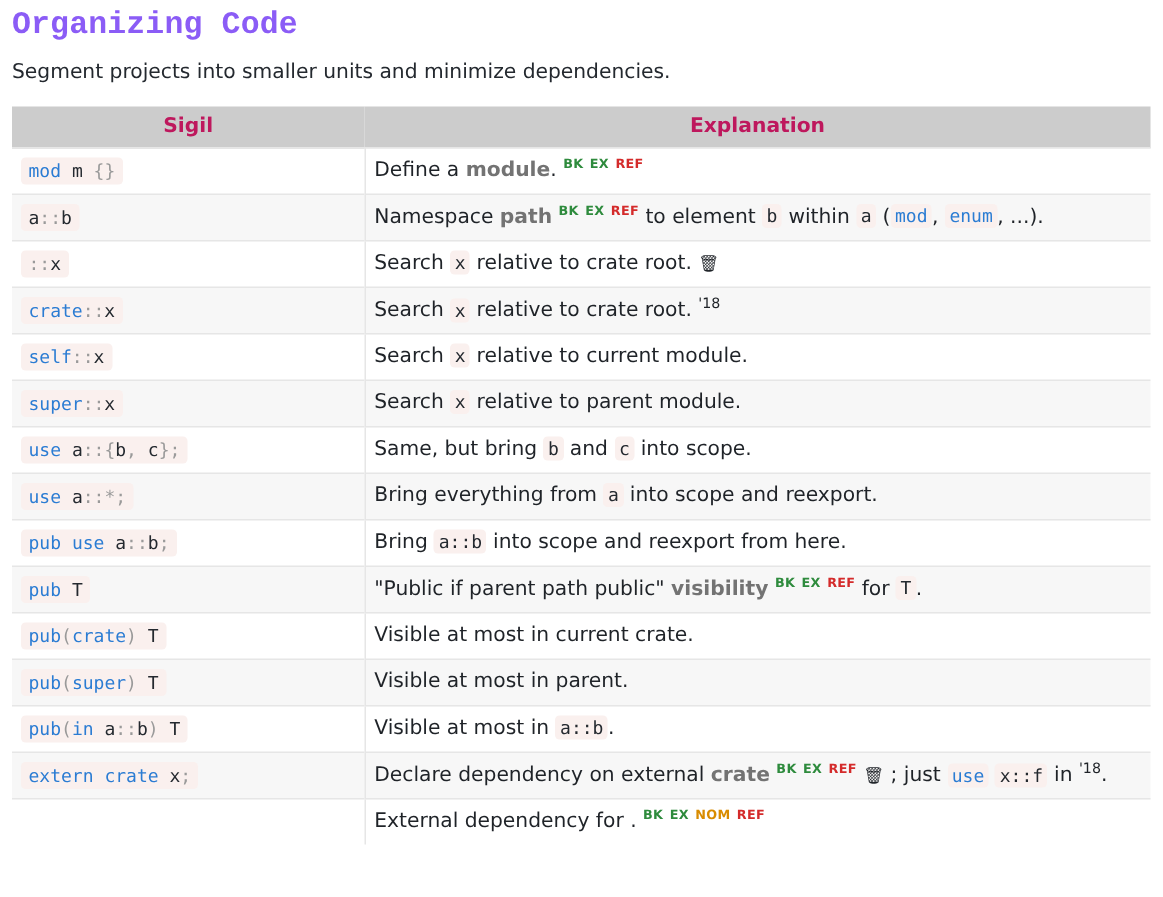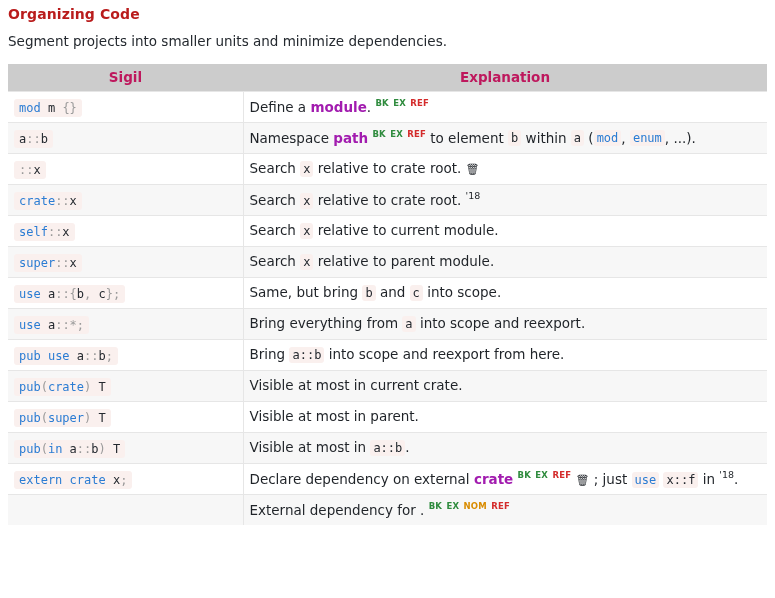--- a/index.html
+++ b/index.html
@@ -6,26 +6,27 @@
   body{
     width:775px;height:598px;
     background:#ffffff;
     font-family:"DejaVu Sans","Liberation Sans",sans-serif;
     color:#1f2328;
     overflow:hidden;
   }
   .page{padding:0 8px;box-sizing:border-box;width:775px;}
 
   h2.title{
-    font-size:14px;
+    font-size:21px;
     font-weight:bold;
     margin:6px 0 0 0;
     padding:0;
-    color:#b91c1c;
+    color:#8b5cf6;
     letter-spacing:.1px;
+    font-family:Liberation Mono, monospace;
   }
   p.subtitle{
     font-size:13.5px;
     margin:11px 0 0 0;
     color:#24292f;
   }
 
   table.sheet{
     border-collapse:collapse;
     width:759px;
@@ -79,21 +80,21 @@
     background:#faf0ee;
     border-radius:3px;
     padding:1px 3px;
     white-space:pre;
     color:#24292f;
   }
   .kw{color:#2b7cd3;text-align:center;}
   .pun{color:#9a9a9a;}
   .id{color:#24292f;}
 
-  b.term{font-weight:bold;color:#a21caf;text-align:right;}
+  b.term{font-weight:bold;color:#737373;text-align:right;}
 
   .sup{
     font-size:8.5px;
     font-weight:bold;
     vertical-align:super;
     letter-spacing:.2px;
     font-family:"DejaVu Sans","Liberation Sans",sans-serif;
   }
   .bk{color:#2e8b3d;}
   .ex{color:#2e8b3d;}
@@ -180,20 +181,26 @@
         <td class="expl">Bring everything from <span class="inlinecode">a</span> into scope and reexport.</td>
       </tr>
 
       <tr>
         <td class="sigil">
           <code class="code"><span class="kw">pub</span> <span class="kw">use</span> <span class="id">a</span><span class="pun">::</span><span class="id">b</span><span class="pun">;</span></code>
         </td>
         <td class="expl">Bring <span class="inlinecode">a::b</span> into scope and reexport from here.</td>
       </tr>
 
+      <tr>
+        <td class="sigil">
+          <code class="code"><span class="kw">pub</span> <span class="id">T</span></code>
+        </td>
+        <td class="expl">"Public if parent path public" <b class="term">visibility</b> <span class="sup bk">BK</span> <span class="sup ex">EX</span> <span class="sup ref">REF</span> for <span class="inlinecode">T</span>.</td>
+      </tr>
 
       <tr>
         <td class="sigil ind1">
           <code class="code"><span class="kw">pub</span><span class="pun">(</span><span class="kw">crate</span><span class="pun">)</span> <span class="id">T</span></code>
         </td>
         <td class="expl">Visible at most in current crate.</td>
       </tr>
 
 
       <tr>

